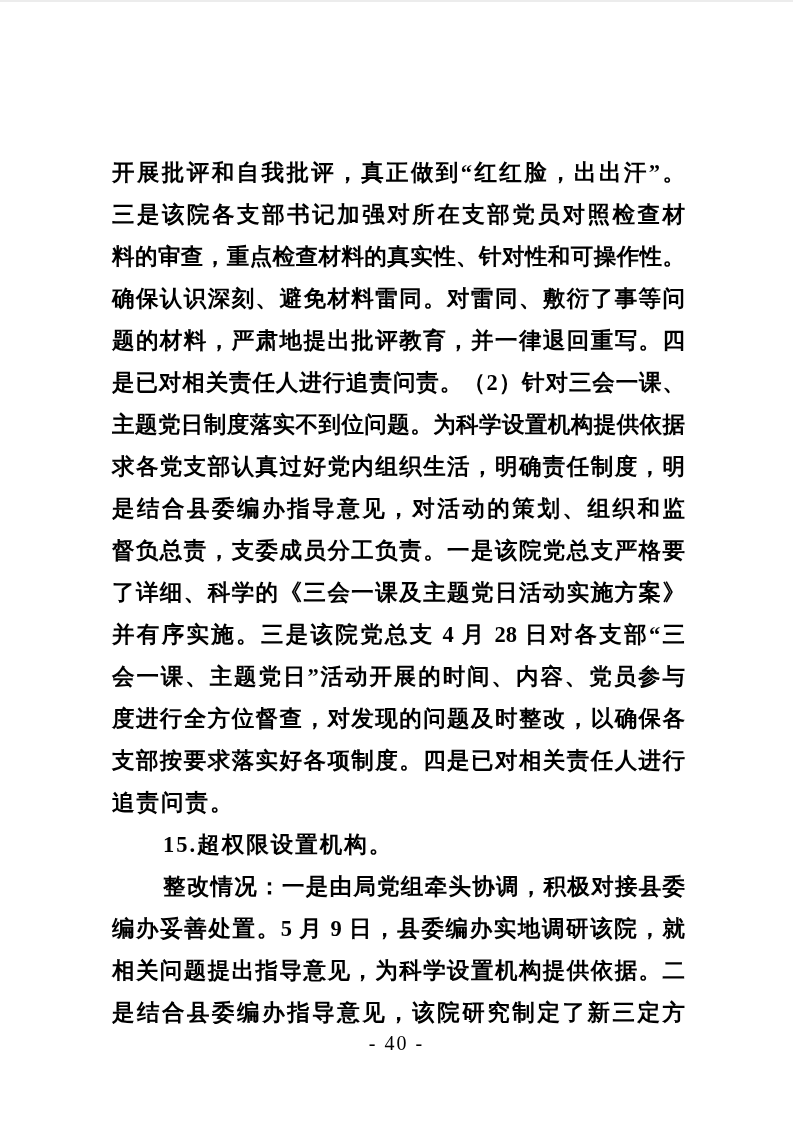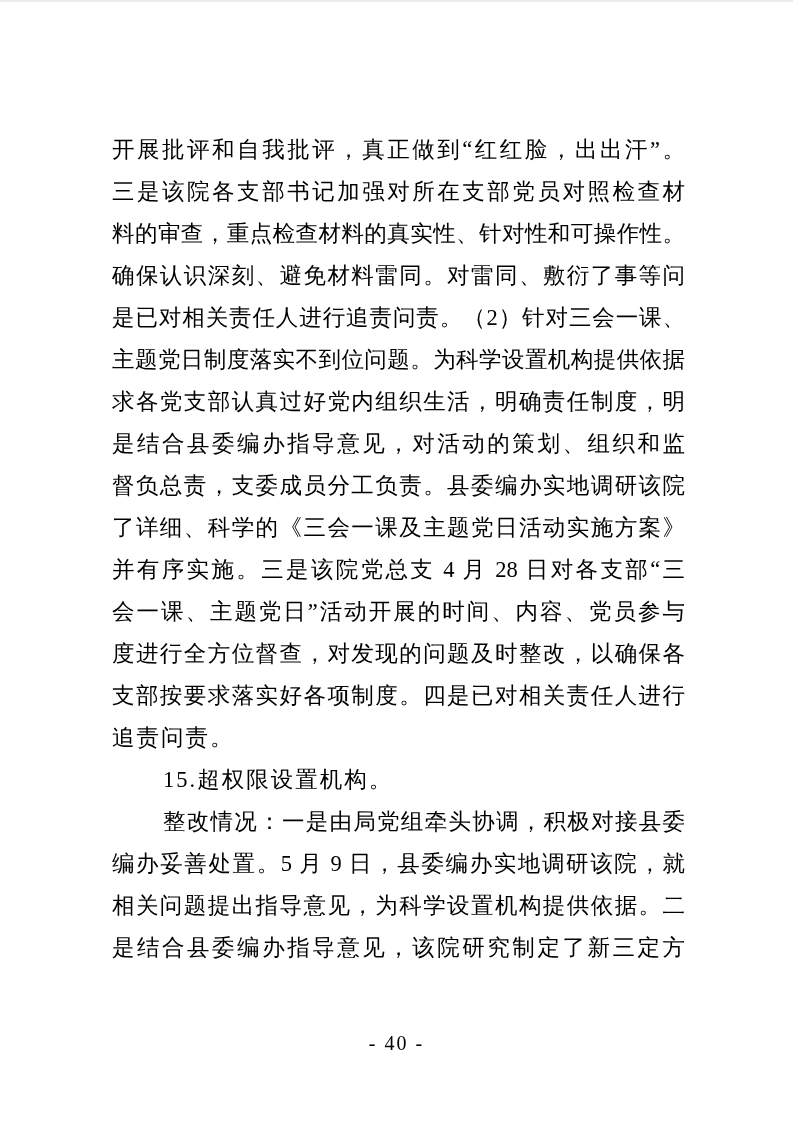--- a/index.html
+++ b/index.html
@@ -18,22 +18,23 @@
   }
   .page-top-edge {
     position: absolute;
     top: 0; left: 0; right: 0;
     height: 2px;
     background: #ececec;
   }
   .body-text {
     position: absolute;
     left: 112px;
-    top: 129px;
+    top: 152px;
     width: 573px;
+    font-weight: bold;
   }
   .line {
     height: 42px;
     line-height: 42px;
     font-size: 22.5px;
     white-space: normal;
     text-align: justify;
     text-align-last: justify;
     -moz-text-align-last: justify;
     color: #000000;
@@ -65,25 +66,26 @@
 <body>
 
 <div class="page">
   <div class="page-top-edge"></div>
 
   <div class="body-text">
     <div class="line">开展批评和自我批评，真正做到“红红脸，出出汗”。</div>
     <div class="line">三是该院各支部书记加强对所在支部党员对照检查材</div>
     <div class="line">料的审查，重点检查材料的真实性、针对性和可操作性。</div>
     <div class="line">确保认识深刻、避免材料雷同。对雷同、敷衍了事等问</div>
+    <div class="line">题的材料，严肃地提出批评教育，并一律退回重写。四</div>
     <div class="line">是已对相关责任人进行追责问责。（2）针对三会一课、</div>
     <div class="line">主题党日制度落实不到位问题。为科学设置机构提供依据</div>
     <div class="line">求各党支部认真过好党内组织生活，明确责任制度，明</div>
     <div class="line">是结合县委编办指导意见，对活动的策划、组织和监</div>
-    <div class="line">督负总责，支委成员分工负责。县委编办实地调研该院</div>
+    <div class="line">督负总责，支委成员分工负责。一是该院党总支严格要</div>
     <div class="line">了详细、科学的《三会一课及主题党日活动实施方案》</div>
     <div class="line">并有序实施。三是该院党总支 4 月 28 日对各支部“三</div>
     <div class="line">会一课、主题党日”活动开展的时间、内容、党员参与</div>
     <div class="line">度进行全方位督查，对发现的问题及时整改，以确保各</div>
     <div class="line">支部按要求落实好各项制度。四是已对相关责任人进行</div>
     <div class="line left">追责问责。</div>
     <div class="line left indent">15.超权限设置机构。</div>
     <div class="line indent">整改情况：一是由局党组牵头协调，积极对接县委</div>
     <div class="line">编办妥善处置。5 月 9 日，县委编办实地调研该院，就</div>
     <div class="line">相关问题提出指导意见，为科学设置机构提供依据。二</div>

